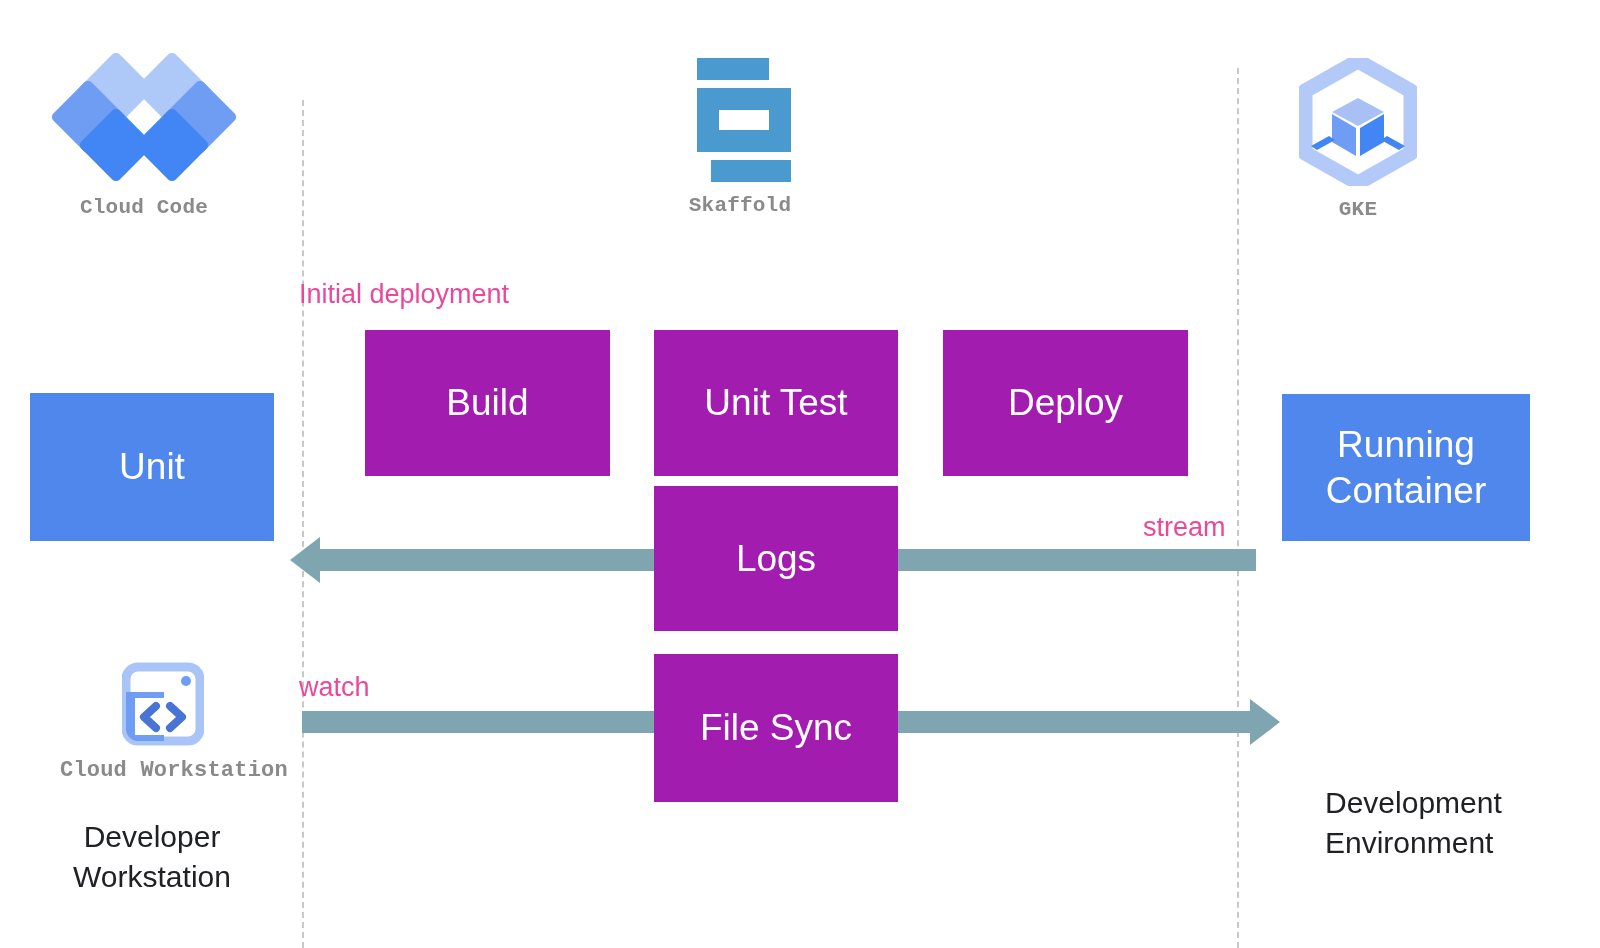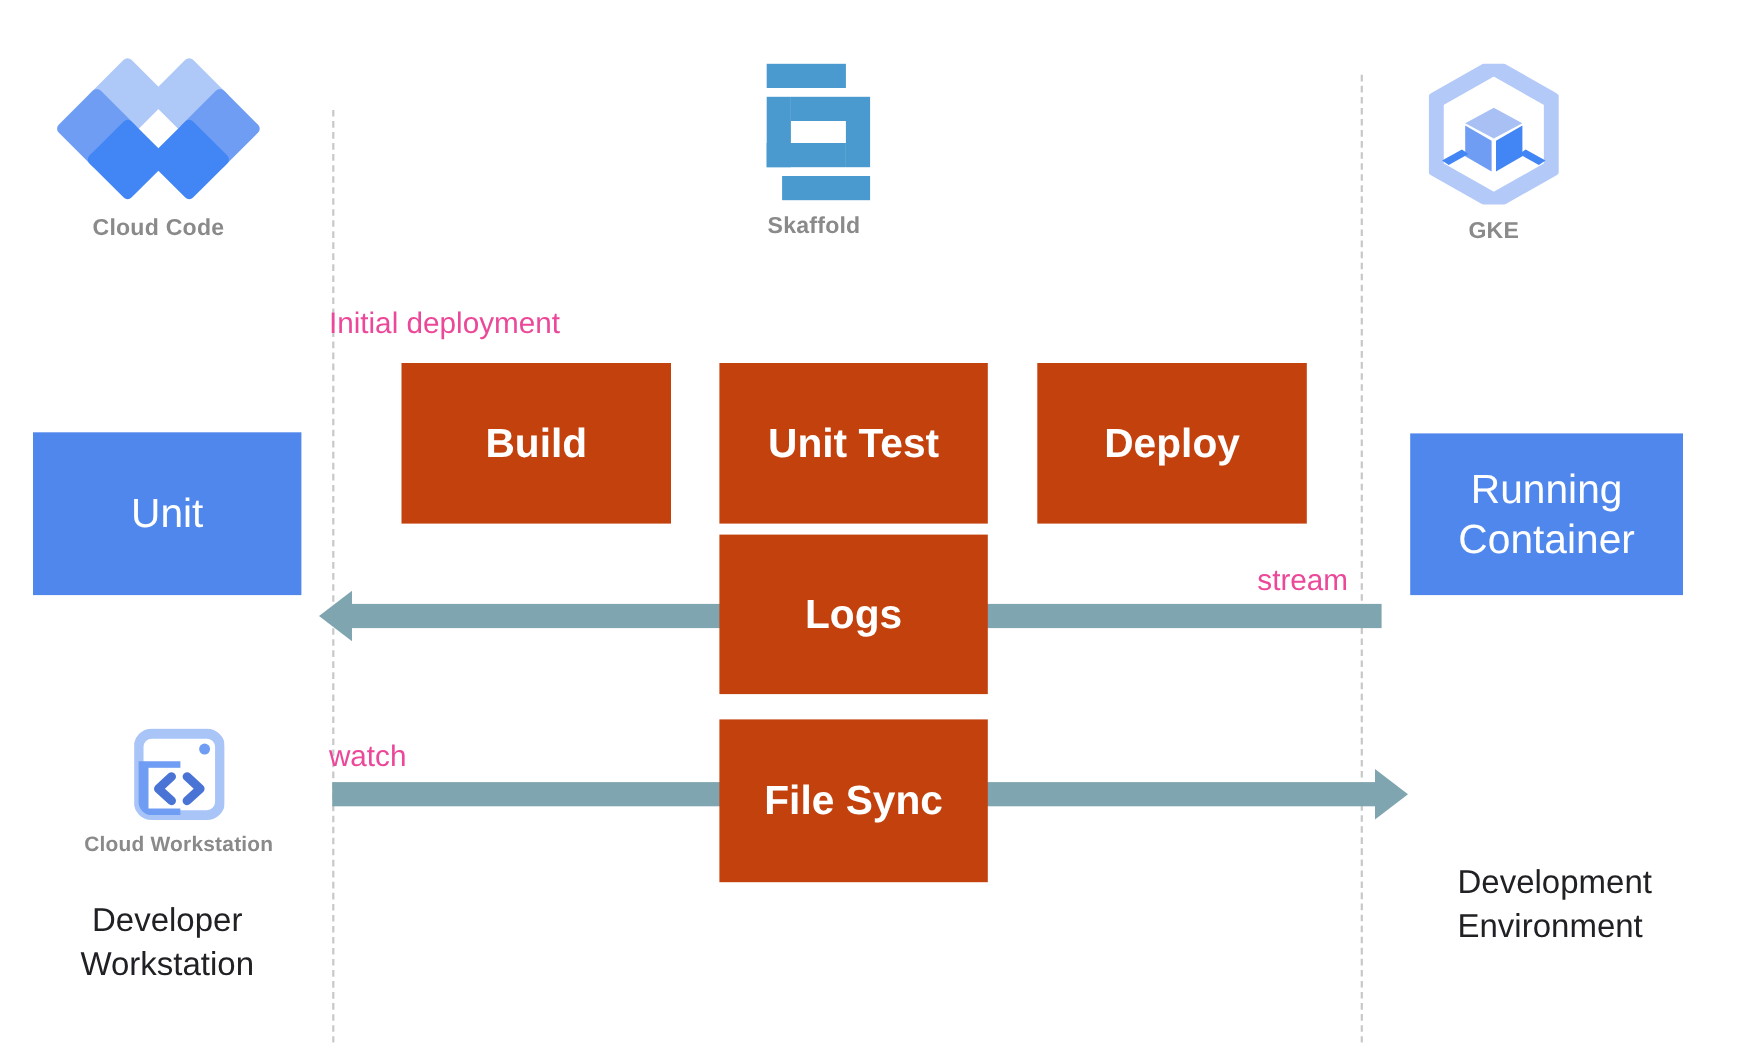--- a/index.html
+++ b/index.html
@@ -34,23 +34,24 @@
     position: absolute;
     text-align: center;
   }
   .logo-caption {
     font-size: 21px;
     font-weight: bold;
     color: #8a8a8a;
     letter-spacing: .2px;
     margin-top: 12px;
     white-space: nowrap;
+    font-family: Liberation Mono, monospace;
   }
   .logo-caption.small {
-    font-size: 19px;
+    font-size: 22px;
   }
 
   
   #logo-cloudcode { left: 44px; top: 66px; width: 200px; }
   .cc-wrap { position: relative; width: 146px; height: 118px; margin: 0 auto; }
   .dia {
     position: absolute;
     width: 54px; height: 54px;
     transform: rotate(45deg);
     border-radius: 5px;
@@ -81,28 +82,28 @@
     font-size: 37px;
     font-weight: 400;
     line-height: 1.22;
   }
   #box-code { left: 30px; top: 393px; width: 244px; height: 148px; }
   #box-running-container { left: 1282px; top: 394px; width: 248px; height: 147px; }
 
   
   .teal-box {
     position: absolute;
-    background: #c2410c;
+    background: #a21caf;
     color: #ffffff;
     display: flex;
     align-items: center;
     justify-content: center;
     text-align: right;
     font-size: 37px;
-    font-weight: 700;
+    font-weight: 400;
     line-height: 1.18;
     z-index: 3;
   }
   #box-build     { left: 365px; top: 330px; width: 245px; height: 146px; }
   #box-unit-test { left: 654px; top: 330px; width: 244px; height: 146px; }
   #box-deploy    { left: 943px; top: 330px; width: 245px; height: 146px; }
   #box-logs      { left: 654px; top: 486px; width: 244px; height: 145px; }
   #box-file-sync { left: 654px; top: 654px; width: 244px; height: 148px; }
 
   

